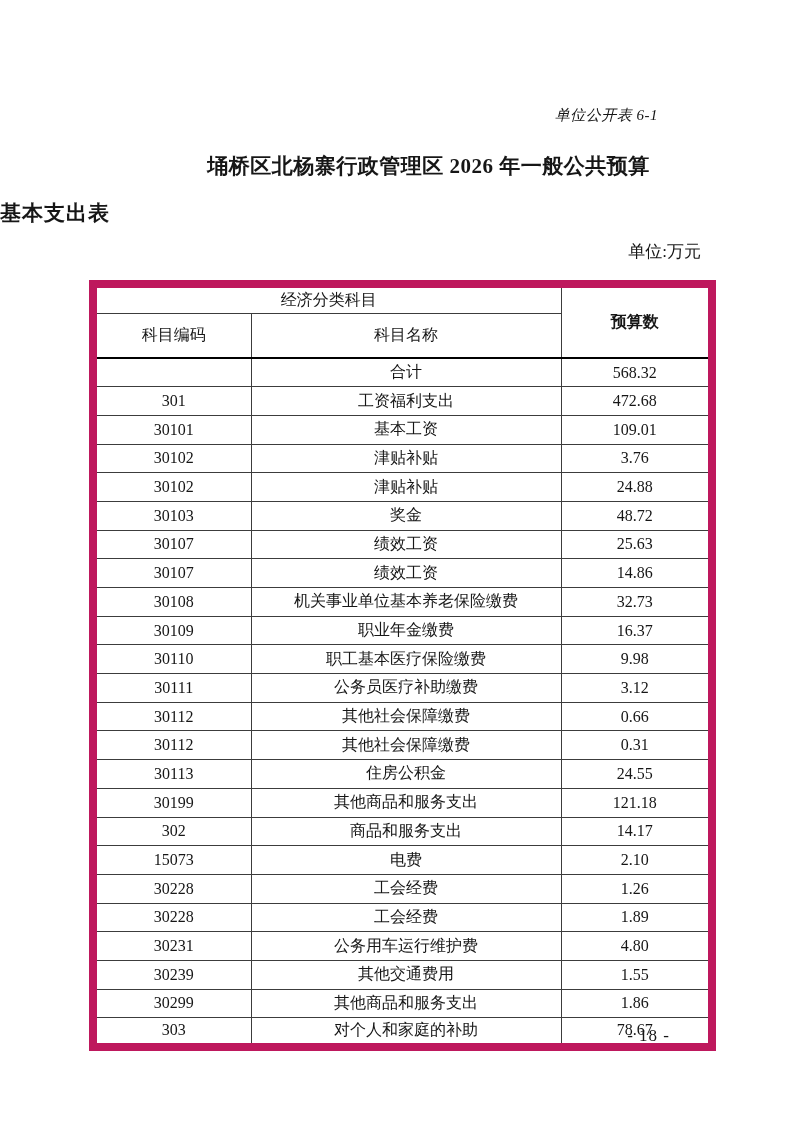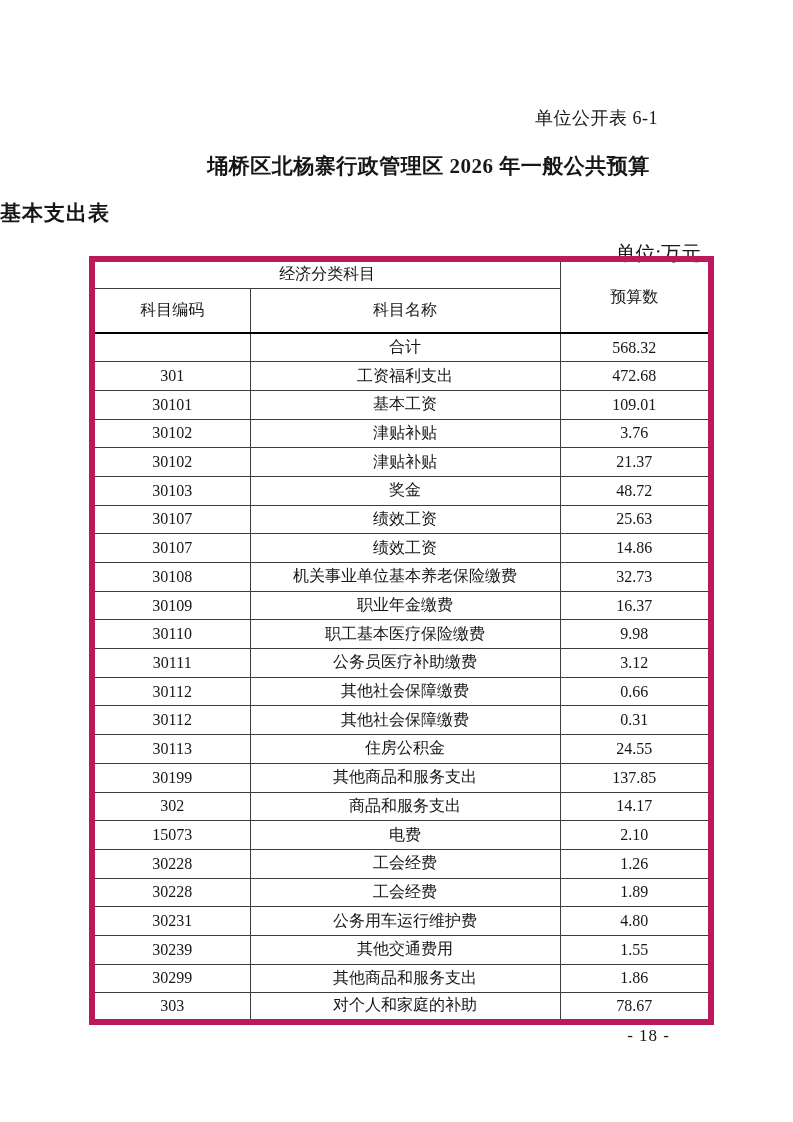--- a/index.html
+++ b/index.html
@@ -9,22 +9,23 @@
     height: 1122px;
     position: relative;
     font-family: "Liberation Serif", "DejaVu Serif", serif;
     color: #161616;
     overflow: hidden;
   }
   .doc-label {
     position: absolute;
     top: 106px;
     right: 135px;
-    font-size: 18px;
+    font-size: 15px;
     letter-spacing: 0.5px;
+    font-style: italic;
   }
   .title1 {
     position: absolute;
     top: 152px;
     left: 0;
     width: 100%;
     text-align: center;
     font-family: Liberation Serif, serif;
     font-weight: bold;
     font-size: 21px;
@@ -38,47 +39,47 @@
     width: 100%;
     font-family: "Liberation Sans", "DejaVu Sans", sans-serif;
     font-weight: bold;
     font-size: 21px;
     letter-spacing: 1px;
   }
   .unit-note {
     position: absolute;
     top: 240px;
     right: 92px;
-    font-size: 20px;
+    font-size: 17px;
   }
   table.budget {
     position: absolute;
-    top: 256px;
+    top: 280px;
     left: 89px;
     width: 619px;
     border-collapse: collapse;
     table-layout: fixed;
-    border: 6px solid #be185d;
+    border: 8px solid #be185d;
   }
   table.budget col.c1 { width: 158px; }
   table.budget col.c2 { width: 310px; }
   table.budget col.c3 { width: 151px; }
   table.budget th, table.budget td {
     border: 1px solid #3c3c3c;
     text-align: center;
     vertical-align: middle;
     font-weight: normal;
     font-size: 16px;
     padding: 0;
     overflow: hidden;
     white-space: nowrap;
   }
   table.budget thead tr:first-child th { height: 29px; }
   table.budget thead tr.header2 th { height: 45px; border-bottom: 2px solid #000000; }
-  table.budget th[rowspan] { border-bottom: 2px solid #000000; }
+  table.budget th[rowspan] { border-bottom: 2px solid #000000; font-weight: bold; }
   table.budget tbody td { height: 28.7px; }
   .footer {
     position: absolute;
     top: 1026px;
     right: 123px;
     font-size: 17px;
     letter-spacing: 1px;
   }
 </style>
 </head>
@@ -127,21 +128,21 @@
           <td>109.01</td>
         </tr>
         <tr>
           <td>30102</td>
           <td>津贴补贴</td>
           <td>3.76</td>
         </tr>
         <tr>
           <td>30102</td>
           <td>津贴补贴</td>
-          <td>21.37</td>
+          <td>24.88</td>
         </tr>
         <tr>
           <td>30103</td>
           <td>奖金</td>
           <td>48.72</td>
         </tr>
         <tr>
           <td>30107</td>
           <td>绩效工资</td>
           <td>25.63</td>
@@ -182,21 +183,21 @@
           <td>0.31</td>
         </tr>
         <tr>
           <td>30113</td>
           <td>住房公积金</td>
           <td>24.55</td>
         </tr>
         <tr>
           <td>30199</td>
           <td>其他商品和服务支出</td>
-          <td>137.85</td>
+          <td>121.18</td>
         </tr>
         <tr>
           <td>302</td>
           <td>商品和服务支出</td>
           <td>14.17</td>
         </tr>
         <tr>
           <td>15073</td>
           <td>电费</td>
           <td>2.10</td>

